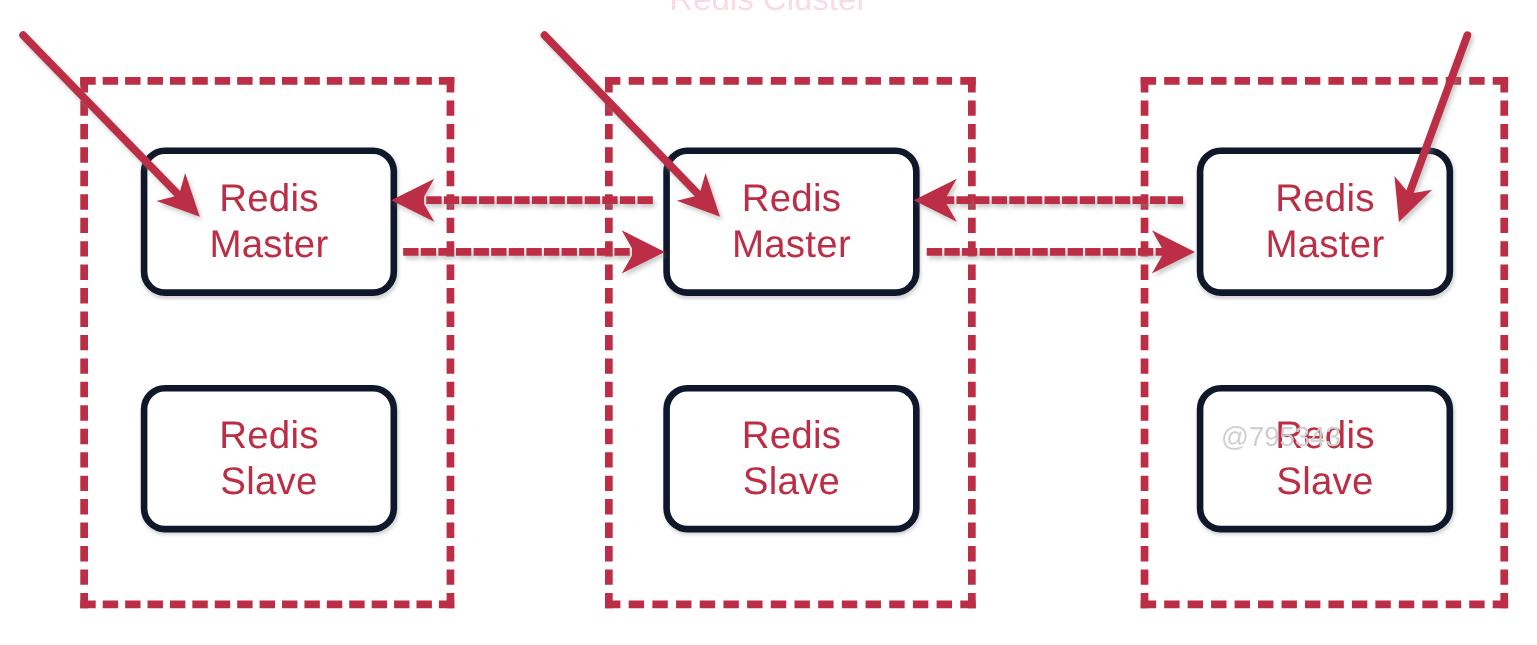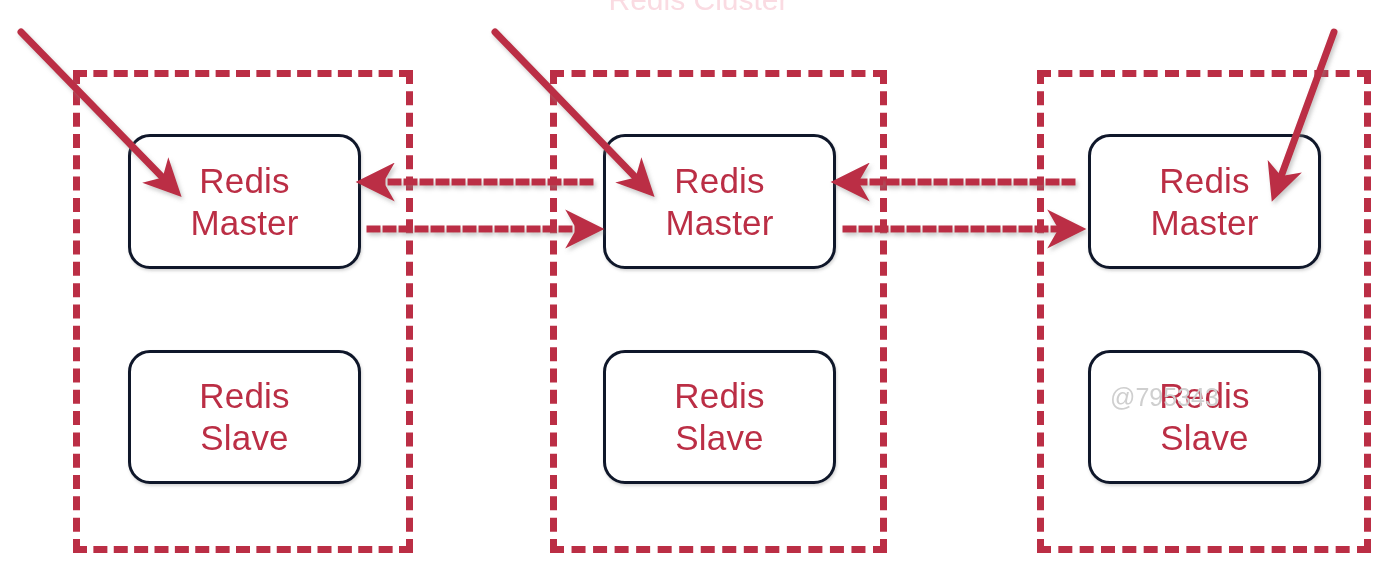--- a/index.html
+++ b/index.html
@@ -21,21 +21,21 @@
   .cluster {
     position: absolute;
     box-sizing: border-box;
     border: 7px dashed #bb2e45;
     background: transparent;
   }
   
   .node {
     position: absolute;
     box-sizing: border-box;
-    border: 3px solid #0f172a;
+    border: 6px solid #0f172a;
     border-radius: 22px;
     background: #ffffff;
     display: flex;
     flex-direction: column;
     align-items: center;
     justify-content: center;
     color: #bb2e45;
     font-size: 35px;
     line-height: 1.20;
     letter-spacing: 0.2px;

